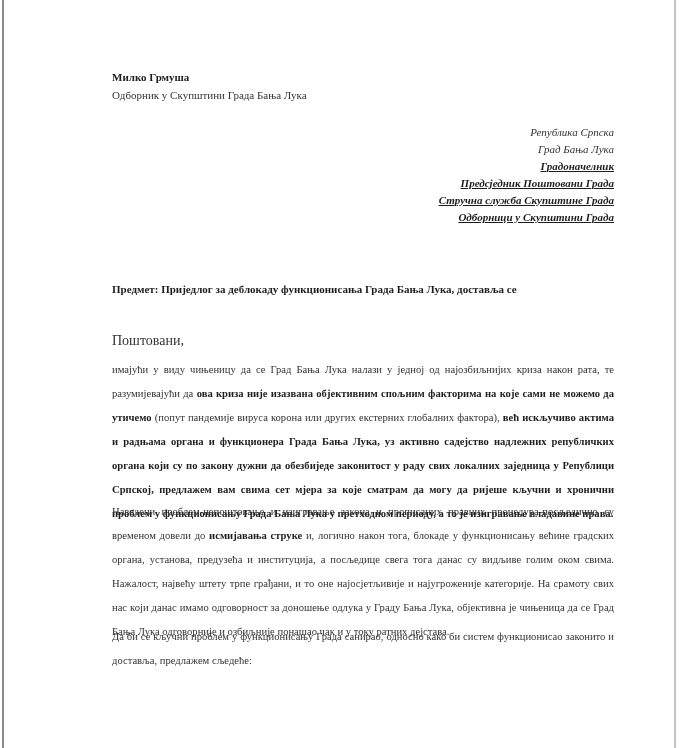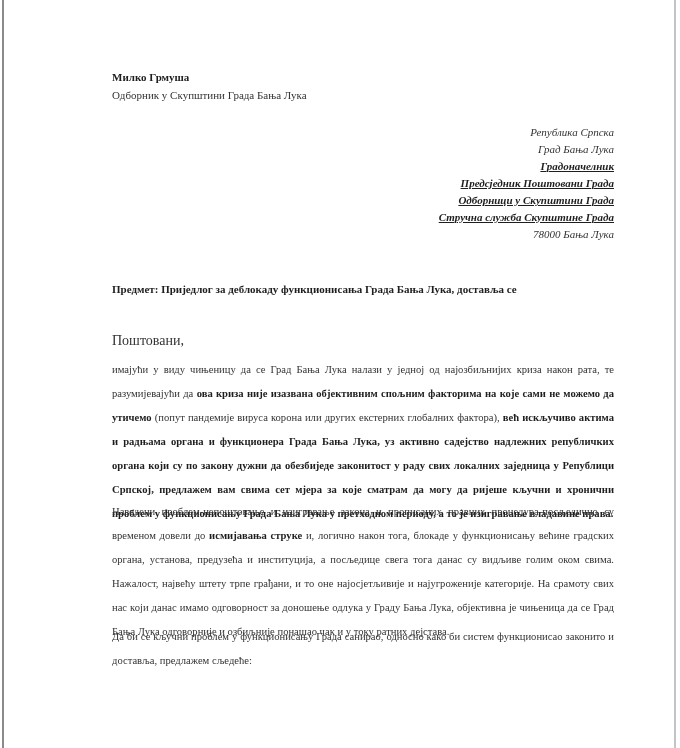--- a/index.html
+++ b/index.html
@@ -119,23 +119,22 @@
   <div class="sender">
     <div class="sender-name">Милко Грмуша</div>
     <div class="sender-role">Одборник у Скупштини Града Бања Лука</div>
   </div>
 
   <div class="recipients">
     <div>Република Српска</div>
     <div>Град Бања Лука</div>
     <div class="strong">Градоначелник</div>
     <div class="strong">Предсједник Поштовани Града</div>
+    <div class="strong">Стручна служба Скупштине Града</div>
     <div class="strong">Одборници у Скупштини Града</div>
-    <div class="strong">Стручна служба Скупштине Града</div>
-    <div>78000 Бања Лука</div>
   </div>
 
   <div class="subject">Предмет: Приједлог за деблокаду функционисања Града Бања Лука, доставља се</div>
 
   <div class="salutation">Поштовани,</div>
 
   <div class="body-text p1"><span>имајући у виду чињеницу да се Град Бања Лука налази у једној од најозбиљнијих криза након рата, те разумијевајући да </span><b>ова криза није изазвана објективним спољним факторима на које сами не можемо да утичемо</b><span> (попут пандемије вируса корона или других екстерних глобалних фактора), </span><b>већ искључиво актима и радњама органа и функционера Града Бања Лука, уз активно садејство надлежних републичких органа који су по закону дужни да обезбиједе законитост у раду свих локалних заједница у Републици Српској, предлажем вам свима сет мјера за које сматрам да могу да ријеше кључни и хронични проблем у функционисању Града Бања Лука у претходном периоду, а то је изигравање владавине права.</b></div>
 
   <div class="body-text p2"><span>Наведени проблем-непоштовање и изигравање закона и прописаних правних процедура-посљедично су временом довели до </span><b>исмијавања струке</b><span> и, логично након тога, блокаде у функционисању већине градских органа, установа, предузећа и институција, а посљедице свега тога данас су видљиве голим оком свима. Нажалост, највећу штету трпе грађани, и то оне најосјетљивије и најугроженије категорије. На срамоту свих нас који данас имамо одговорност за доношење одлука у Граду Бања Лука, објективна је чињеница да се Град Бања Лука одговорније и озбиљније понашао чак и у току ратних дејстава.</span></div>
 

